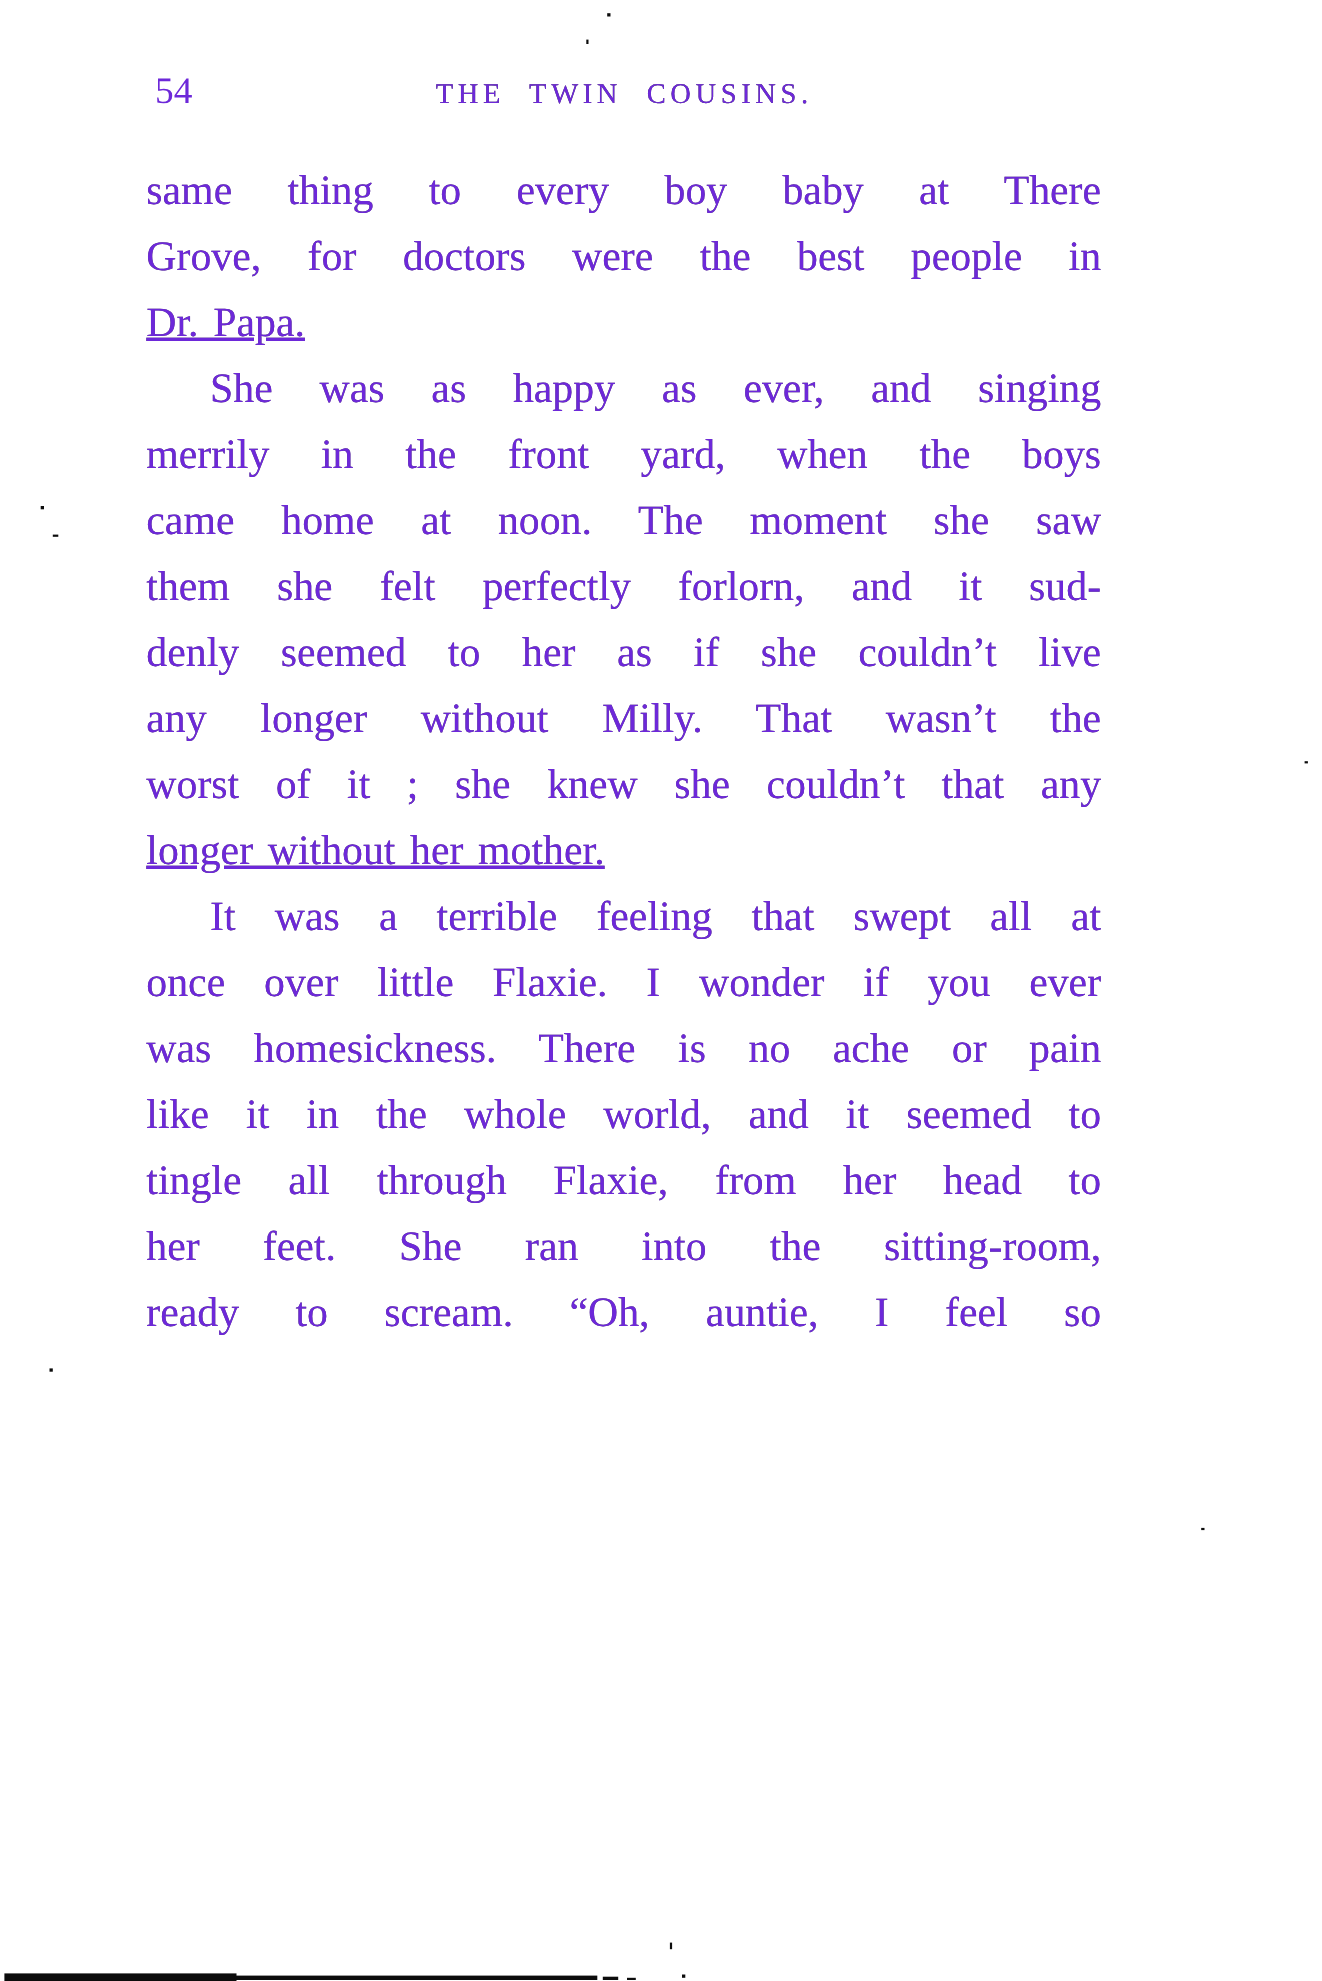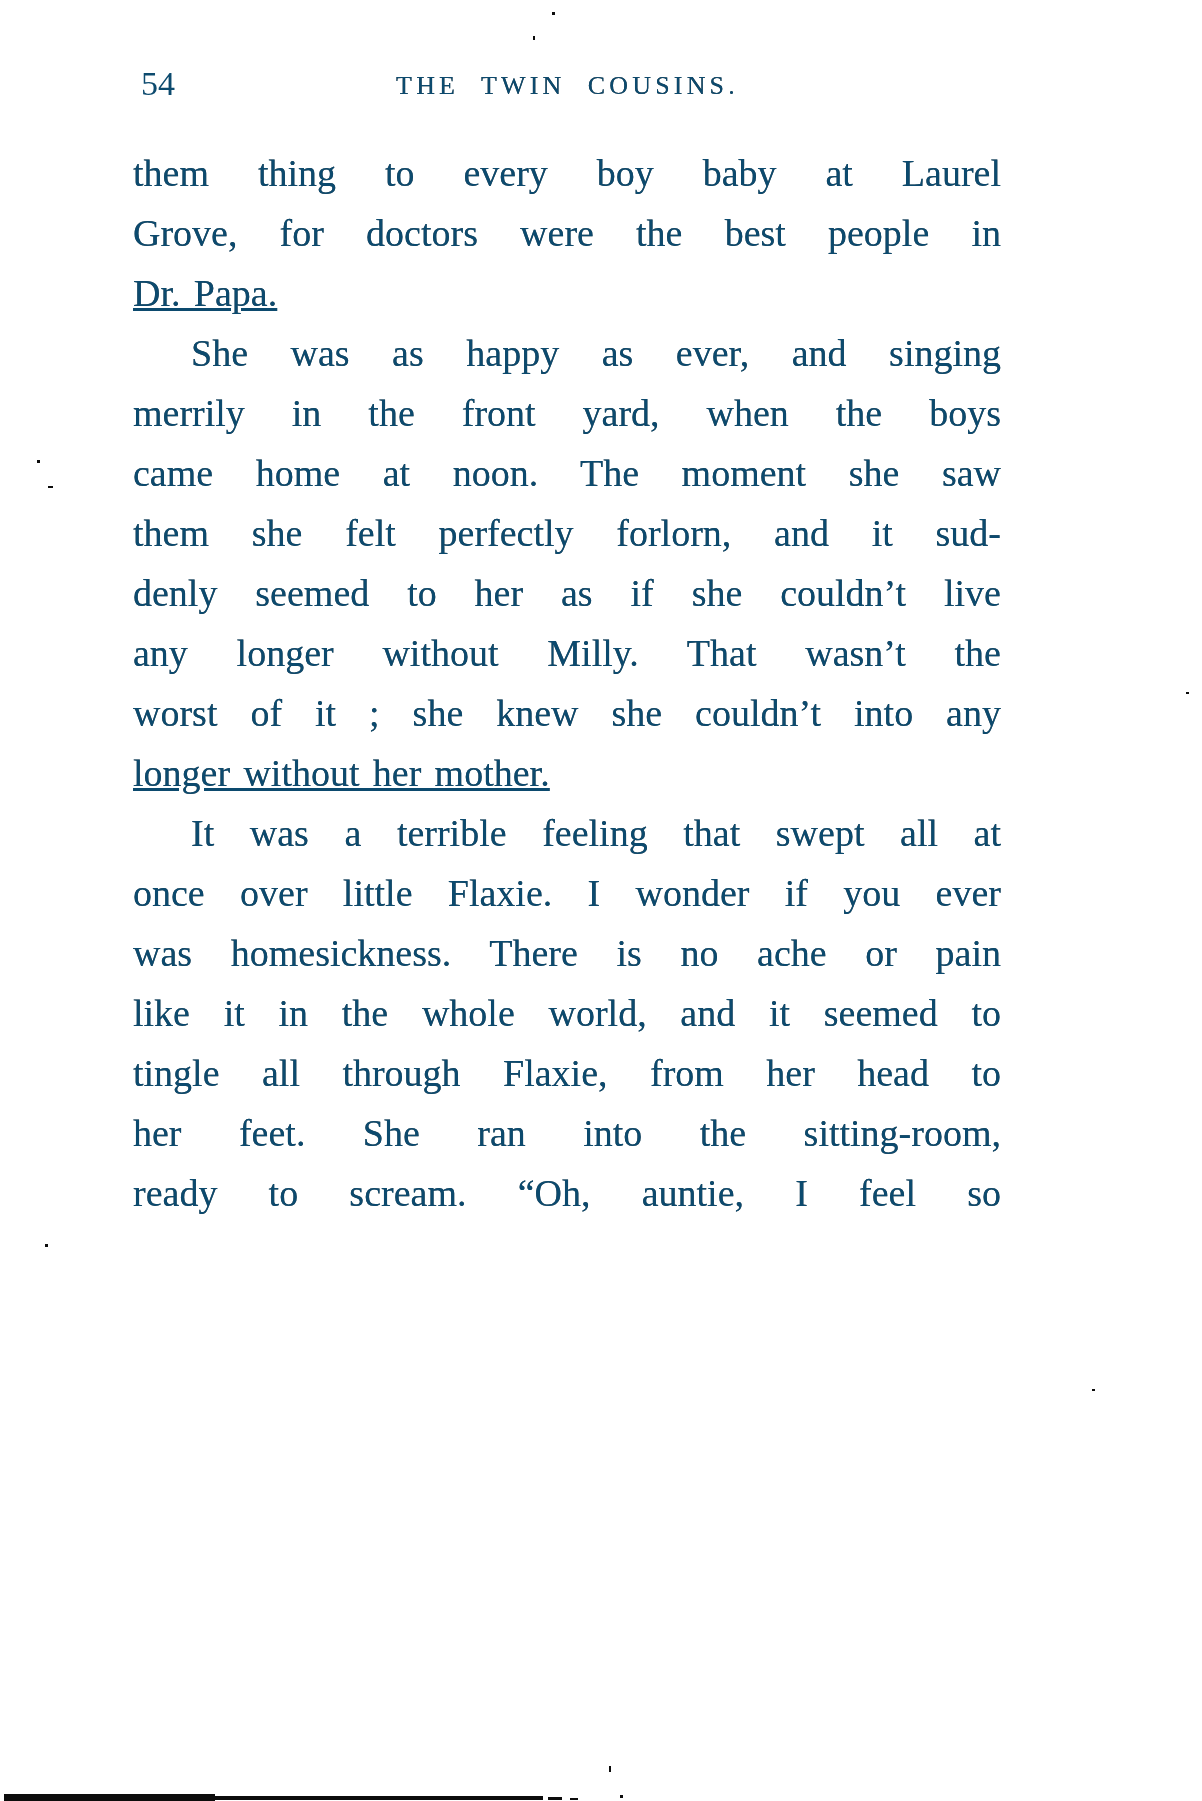--- a/index.html
+++ b/index.html
@@ -1,21 +1,21 @@
 <!DOCTYPE html>
 <html><head>
 <meta charset="utf-8">
 <style>
   html, body { margin: 0; padding: 0; background: #ffffff; }
   .page {
     position: relative;
     width: 1202px;
     height: 1801px;
     background: #ffffff;
-    color: #0c4a6e;
+    color: #6d28d9;
     font-family: "Liberation Serif", "DejaVu Serif", serif;
     overflow: hidden;
   }
   .header-row {
     position: absolute;
     left: 133px;
     top: 66px;
     width: 868px;
     height: 40px;
   }
@@ -65,32 +65,32 @@
 <body>
 
 <div class="page">
   <div class="header-row">
     <div class="page-num">54</div>
     <div class="running-header">THE TWIN COUSINS.</div>
   </div>
 
   <div class="page-body">
       <div class="para">
-        <div class="line"><span>them thing to every boy baby at Laurel</span></div>
+        <div class="line"><span>same thing to every boy baby at There</span></div>
         <div class="line"><span>Grove, for doctors were the best people in</span></div>
         <div class="line last"><span>Dr. Papa.</span></div>
       </div>
       <div class="para">
         <div class="line indent"><span>She was as happy as ever, and singing</span></div>
         <div class="line"><span>merrily in the front yard, when the boys</span></div>
         <div class="line"><span>came home at noon.  The moment she saw</span></div>
         <div class="line"><span>them she felt perfectly forlorn, and it sud-</span></div>
         <div class="line"><span>denly seemed to her as if she couldn’t live</span></div>
         <div class="line"><span>any longer without Milly.  That wasn’t the</span></div>
-        <div class="line"><span>worst of it ; she </span><span class="it">knew</span><span> she couldn’t into any</span></div>
+        <div class="line"><span>worst of it ; she </span><span class="it">knew</span><span> she couldn’t that any</span></div>
         <div class="line last"><span>longer without her mother.</span></div>
       </div>
       <div class="para">
         <div class="line indent"><span>It was a terrible feeling that swept all at</span></div>
         <div class="line"><span>once over little Flaxie.  I wonder if </span><span class="it">you</span><span> ever</span></div>
         <div class="line"><span>was </span><span class="it">homesickness</span><span>.  There is no ache or pain</span></div>
         <div class="line"><span>like it in the whole world, and it seemed to</span></div>
         <div class="line"><span>tingle all through Flaxie, from her head to</span></div>
         <div class="line"><span>her feet.  She ran into the sitting-room,</span></div>
         <div class="line"><span>ready to scream.  “Oh, auntie, I feel so</span></div>

